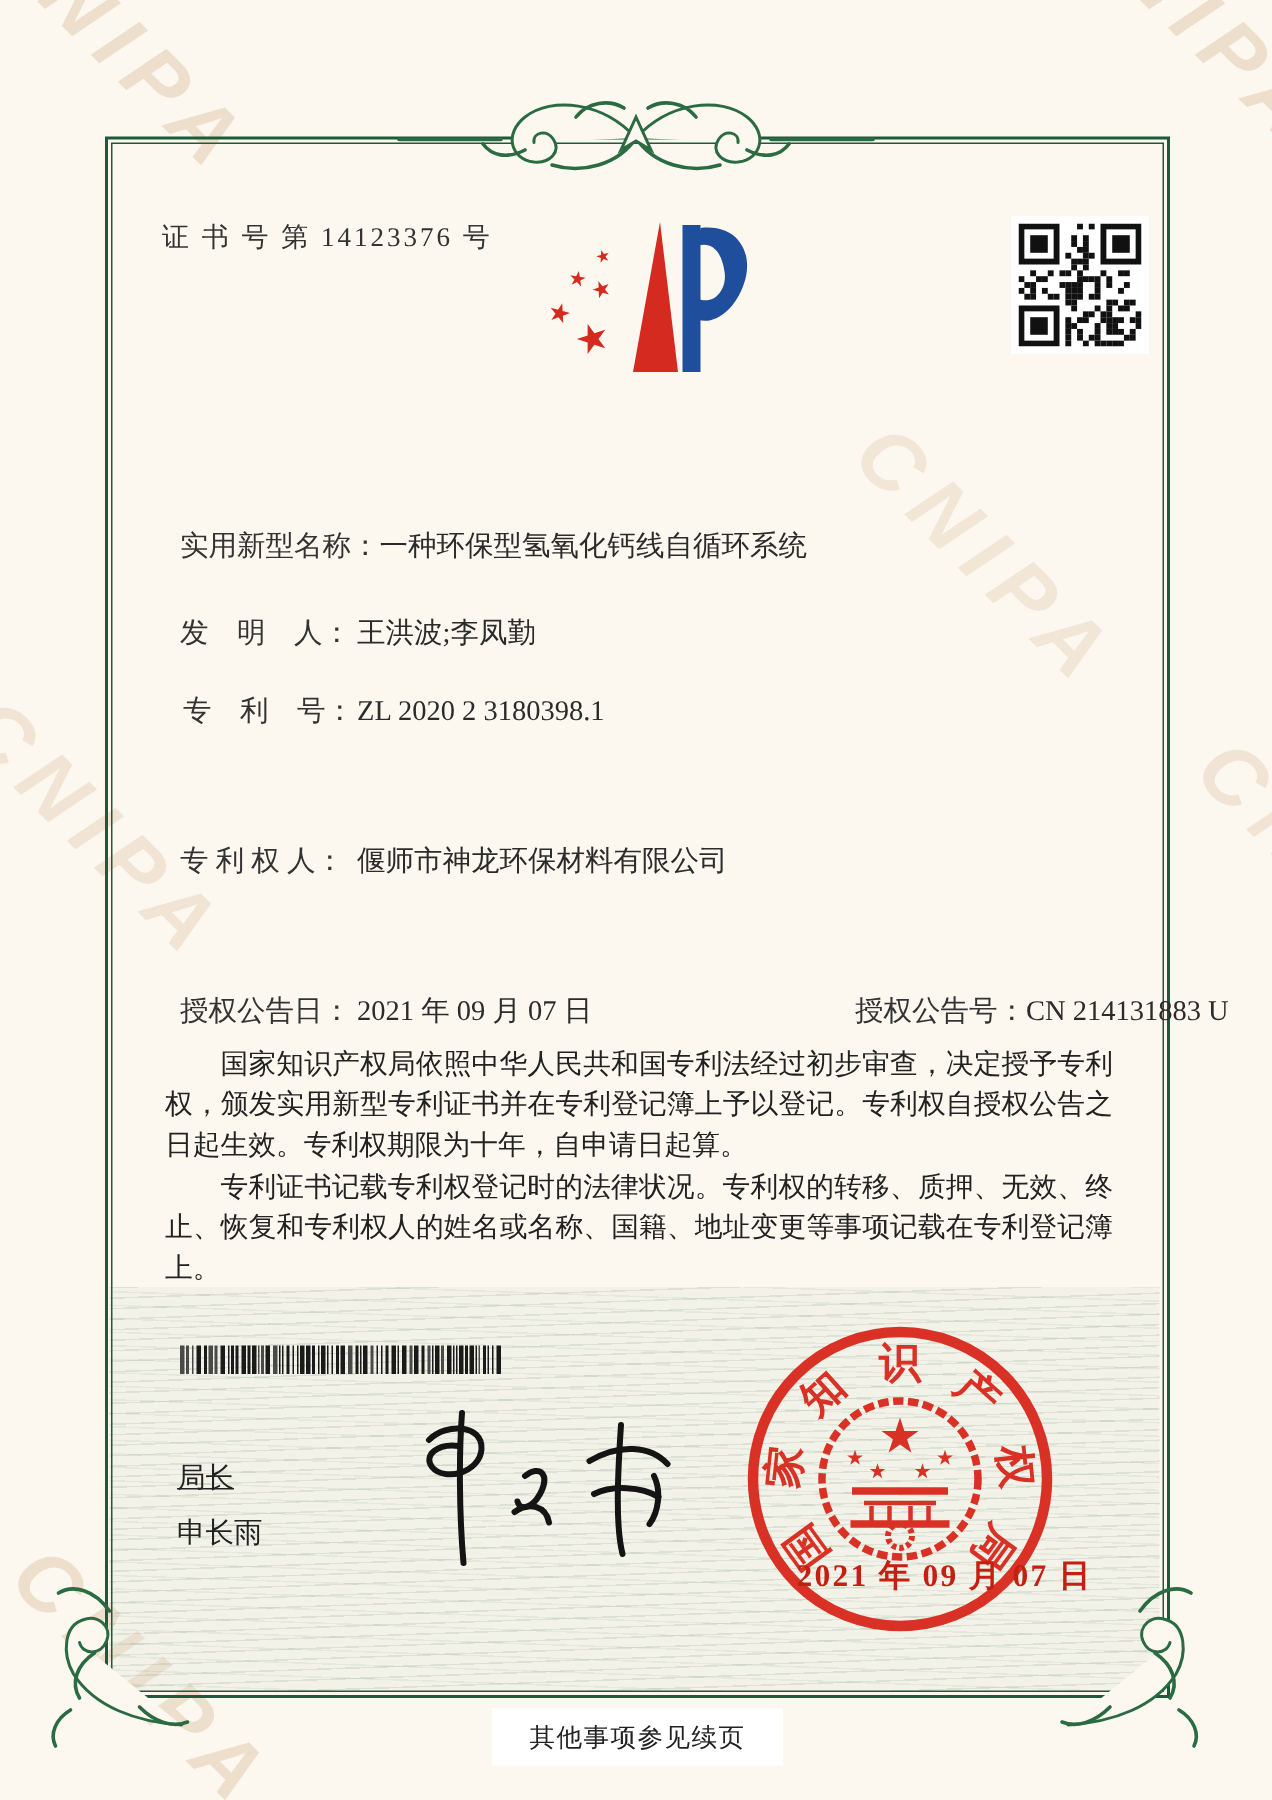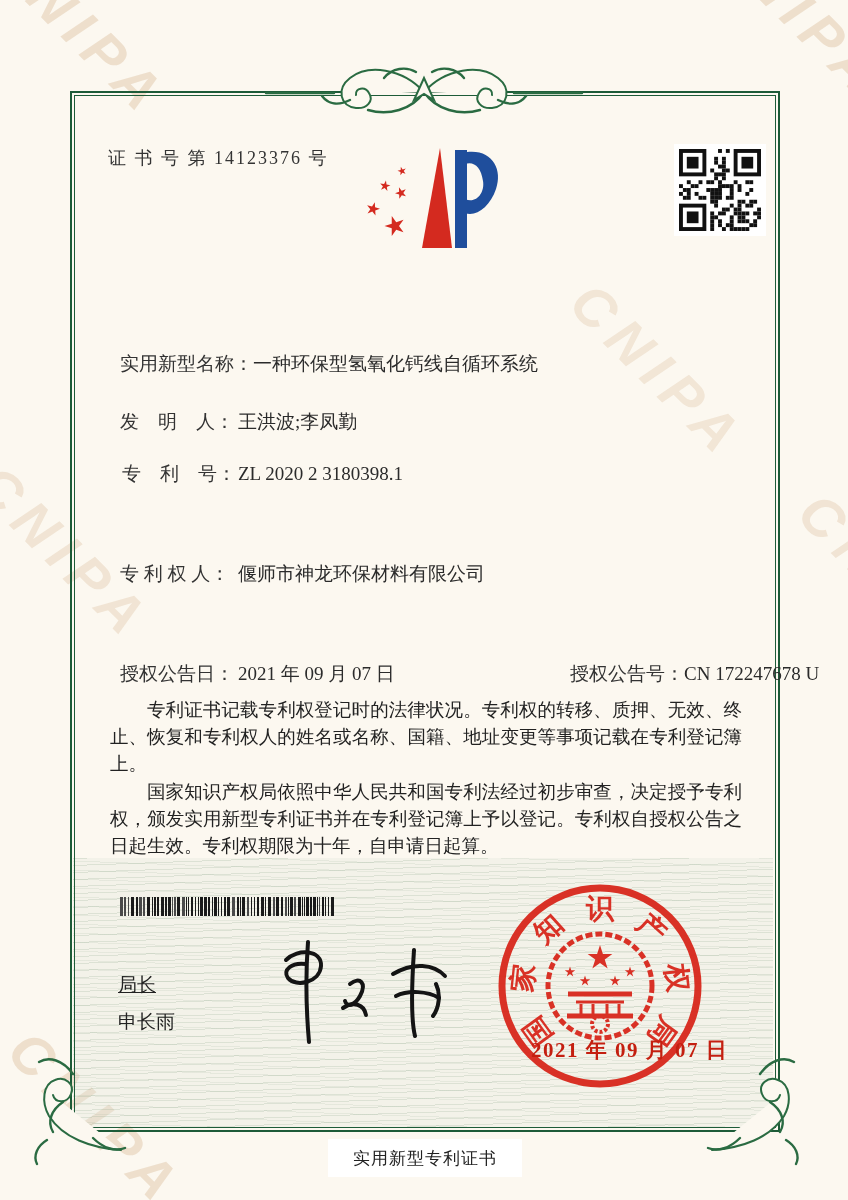--- a/index.html
+++ b/index.html
@@ -300,27 +300,27 @@
   </div>
   <div class="field" style="top:461px;text-align:center;">
     <span class="lbl">专　利　号：</span><span class="val">ZL 2020 2 3180398.1</span>
   </div>
   <div class="field" style="top:561px;">
     <span class="lbl">专 利 权 人：</span><span class="val">偃师市神龙环保材料有限公司</span>
   </div>
   <div class="field" style="top:661px;width:660px;">
     <span class="lbl">授权公告日：</span><span class="val">2021 年 09 月 07 日</span>
     <span class="grant2">
-      <span class="lbl" style="min-width:0;">授权公告号：</span><span class="val">CN 172247678 U</span>
+      <span class="lbl" style="min-width:0;">授权公告号：</span><span class="val">CN 214131883 U</span>
     </span>
   </div>
 
   <div class="bodytext">
+    <p>国家知识产权局依照中华人民共和国专利法经过初步审查，决定授予专利权，颁发实用新型专利证书并在专利登记簿上予以登记。专利权自授权公告之日起生效。专利权期限为十年，自申请日起算。</p>
     <p>专利证书记载专利权登记时的法律状况。专利权的转移、质押、无效、终止、恢复和专利权人的姓名或名称、国籍、地址变更等事项记载在专利登记簿上。</p>
-    <p>国家知识产权局依照中华人民共和国专利法经过初步审查，决定授予专利权，颁发实用新型专利证书并在专利登记簿上予以登记。专利权自授权公告之日起生效。专利权期限为十年，自申请日起算。</p>
   </div>
 
   <div class="barcode" id="barcode">
       <i style="width: 3px; background: rgb(74, 74, 74);"></i>
       <i style="width: 1px;"></i>
       <i style="width: 2px; background: rgb(74, 74, 74);"></i>
       <i style="width: 2px;"></i>
       <i style="width: 1px; background: rgb(74, 74, 74);"></i>
       <i style="width: 2px;"></i>
       <i style="width: 3px; background: rgb(26, 26, 26);"></i>
@@ -484,15 +484,15 @@
         <path d="M-32,12 L32,12" stroke-width="5" fill="none"></path>
         <path d="M-24,20 L24,20" stroke-width="3" fill="none"></path>
         <path d="M-19,22 L-19,32 M-7,22 L-7,32 M7,22 L7,32 M19,22 L19,32" stroke-width="3" fill="none"></path>
         <path d="M-33,34 L33,34" stroke-width="5" fill="none"></path>
         <circle cx="0" cy="42" r="8" fill="none" stroke-width="4" stroke-dasharray="3 2"></circle>
       </g>
     </svg>
   </div>
   <div class="seal-date">2021 年 09 月 07 日</div>
 
-  <div class="cont-note">实用新型专利证书</div>
+  <div class="cont-note">其他事项参见续页</div>
 
 </div>
 
 </body></html>

